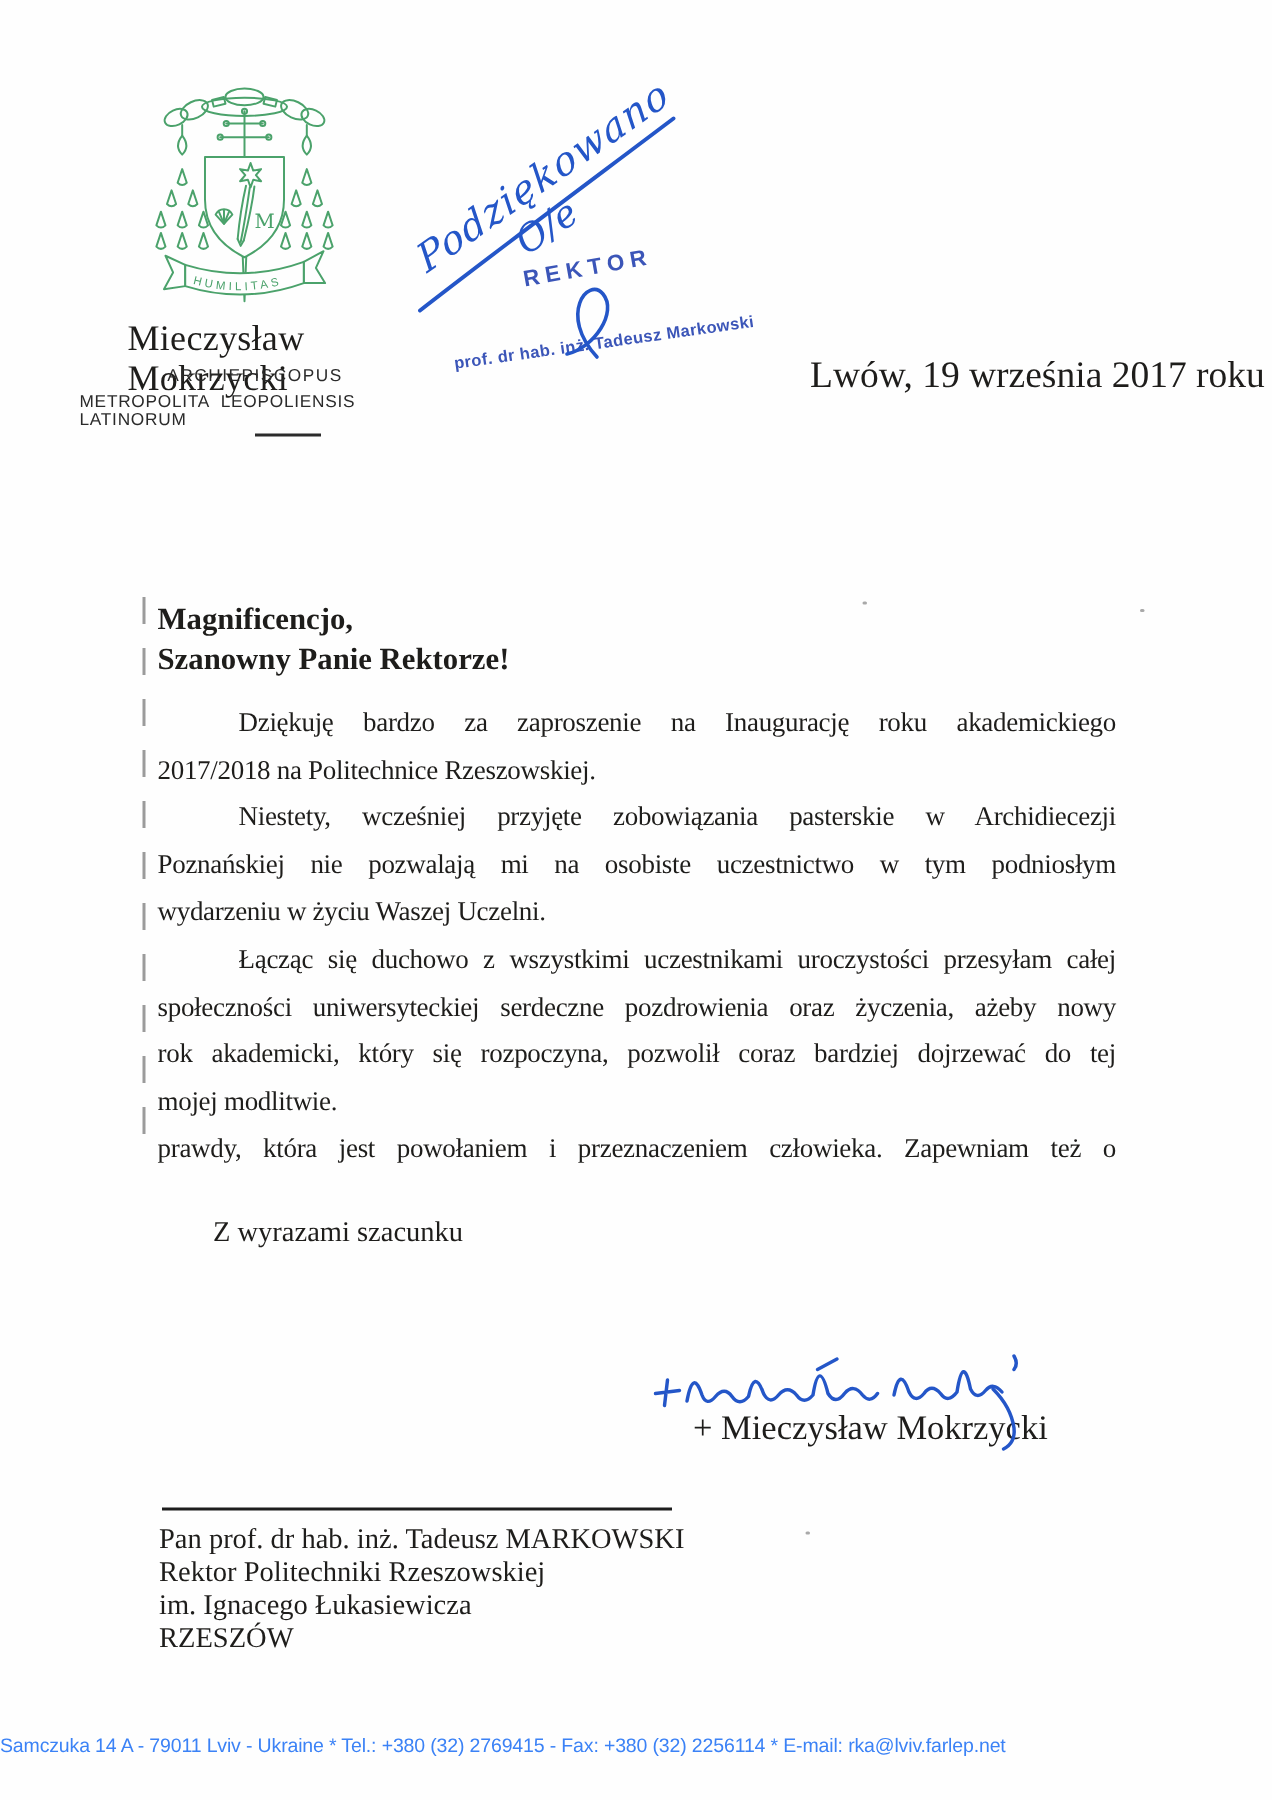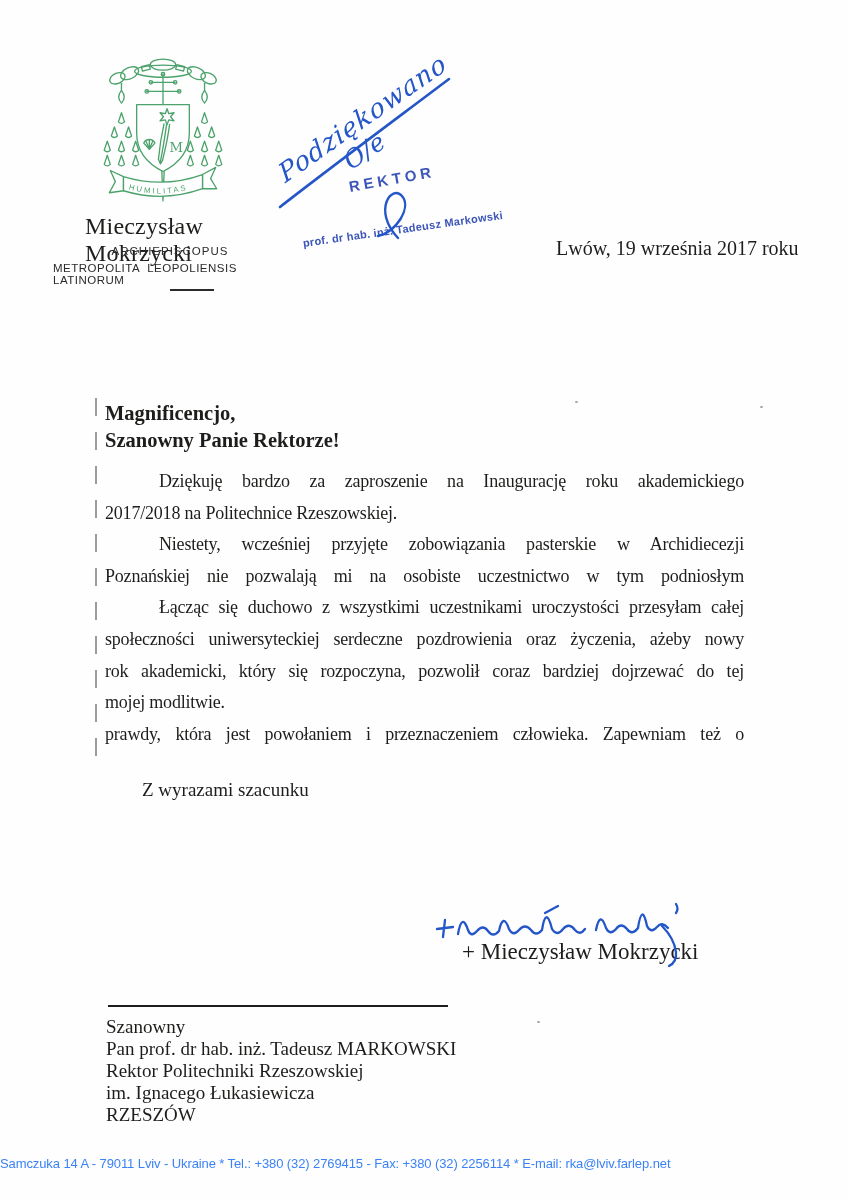--- a/index.html
+++ b/index.html
@@ -21,21 +21,21 @@
   .hand-note{left:290px;top:158px;height:34px;font-family:"DejaVu Serif",serif;font-style:italic;
              font-size:26px;letter-spacing:1px;white-space:nowrap;
              transform:rotate(-35deg) skewX(-6deg);transform-origin:0 100%;z-index:4;}
   .hand-init{left:356px;top:146px;height:32px;font-family:"DejaVu Serif",serif;font-style:italic;
              font-size:25px;white-space:nowrap;transform:rotate(-34deg);transform-origin:0 100%;z-index:4;}
   .stamp-rektor{left:349px;top:178px;font-size:15px;letter-spacing:4px;
                 transform:rotate(-10deg);transform-origin:0 50%;z-index:4;}
   .stamp-name{left:302px;top:237px;font-size:11px;letter-spacing:.3px;
               transform:rotate(-8deg);transform-origin:0 0;z-index:4;}
   
-  .dateline{left:556px;top:237px;font-size:20px;white-space:nowrap;}
+  .dateline{left:540px;top:237px;font-size:25px;white-space:nowrap;}
   
   .body-block{left:105px;top:400px;width:639px;}
   .sal{font-weight:700;font-size:20.5px;line-height:27px;}
   .paras{margin-top:12px;}
   .bline{font-size:18px;line-height:31.6px;letter-spacing:-.2px;text-align:justify;}
   .bline.j{text-align-last:justify;}
   .bline.first{padding-left:54px;}
   .closing{margin-top:28px;margin-left:37px;font-size:19px;line-height:24px;}
   
   .sig-print{left:462px;top:939px;font-size:23px;white-space:nowrap;}
@@ -142,34 +142,34 @@
   <div class="abs dateline">Lwów, 19 września 2017 roku</div>
 
   <div class="abs body-block">
     <div class="sal">Magnificencjo,</div>
     <div class="sal">Szanowny Panie Rektorze!</div>
     <div class="paras">
       <div class="bline j first">Dziękuję bardzo za zaproszenie na Inaugurację roku akademickiego</div>
       <div class="bline">2017/2018 na Politechnice Rzeszowskiej.</div>
       <div class="bline j first">Niestety, wcześniej przyjęte zobowiązania pasterskie w Archidiecezji</div>
       <div class="bline j">Poznańskiej nie pozwalają mi na osobiste uczestnictwo w tym podniosłym</div>
+      <div class="bline">wydarzeniu w życiu Waszej Uczelni.</div>
       <div class="bline j first">Łącząc się duchowo z wszystkimi uczestnikami uroczystości przesyłam całej</div>
       <div class="bline j">społeczności uniwersyteckiej serdeczne pozdrowienia oraz życzenia, ażeby nowy</div>
       <div class="bline j">rok akademicki, który się rozpoczyna, pozwolił coraz bardziej dojrzewać do tej</div>
       <div class="bline">mojej modlitwie.</div>
       <div class="bline j">prawdy, która jest powołaniem i przeznaczeniem człowieka. Zapewniam też o</div>
     </div>
     <div class="closing">Z wyrazami szacunku</div>
   </div>
 
   <div class="abs sig-print">+ Mieczysław Mokrzycki</div>
 
   <div class="abs rcpt-rule"></div>
   <div class="abs rcpt">
-    <div>Szanowny</div>
     <div>Pan prof. dr hab. inż. Tadeusz MARKOWSKI</div>
     <div>Rektor Politechniki Rzeszowskiej</div>
     <div>im. Ignacego Łukasiewicza</div>
     <div>RZESZÓW</div>
   </div>
 
   <div class="abs footer">Samczuka 14 A - 79011 Lviv - Ukraine * Tel.: +380 (32) 2769415 - Fax: +380 (32) 2256114 * E-mail: rka@lviv.farlep.net</div>
 
   <svg class="abs overlay" width="848" height="1200" viewBox="0 0 848 1200" fill="none" stroke="#2456c8" stroke-linecap="round" stroke-linejoin="round">
     <path stroke-width="2.6" d="M280,207 C330,168 400,116 449,79"></path>

